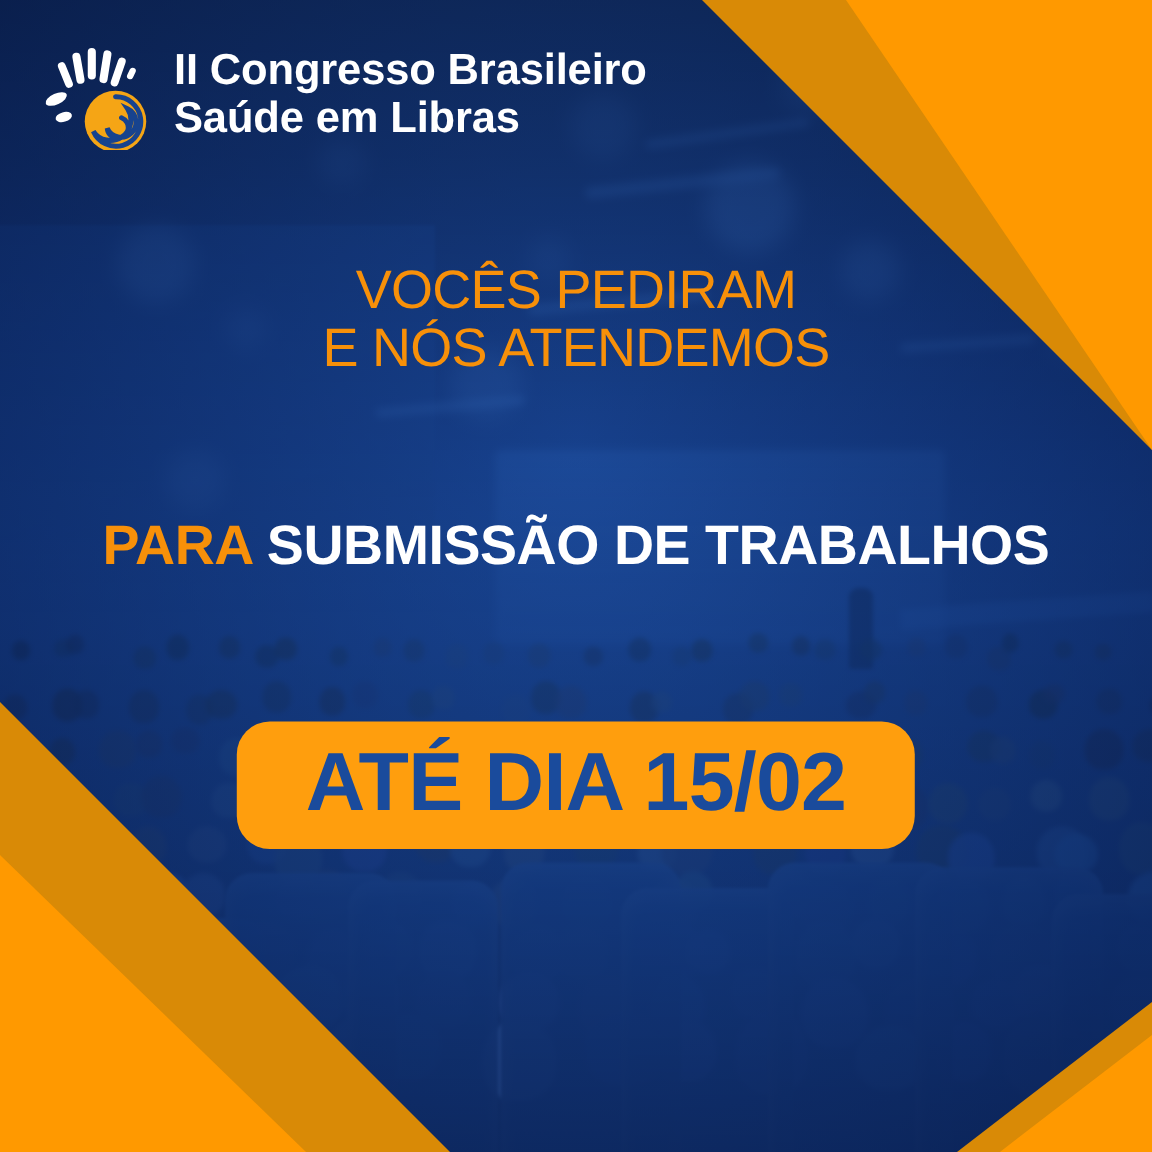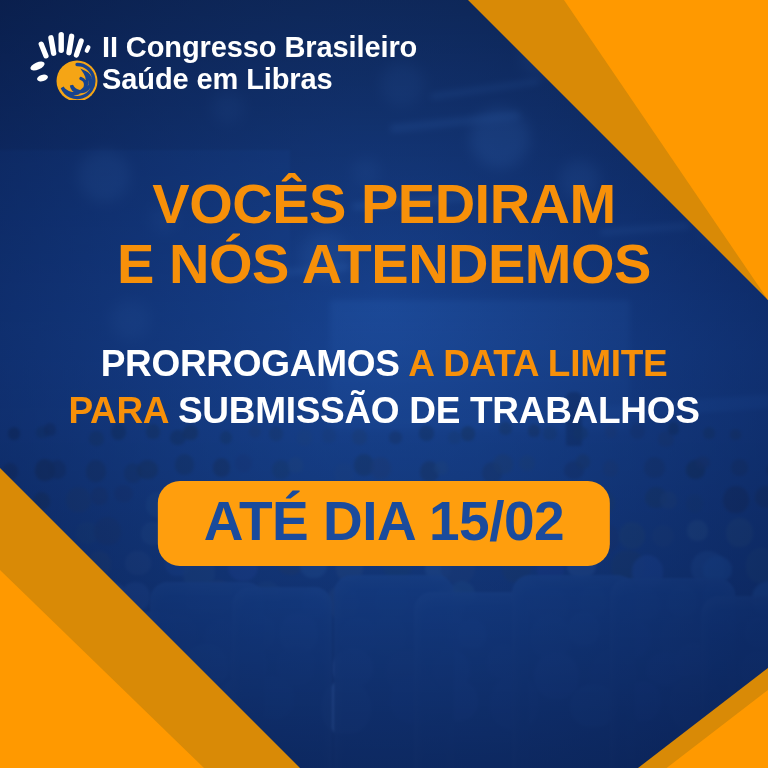--- a/index.html
+++ b/index.html
@@ -97,30 +97,30 @@
   }
   .br-bright{
     position:absolute;right:0;bottom:0;width:130px;height:100px;
     background:#FF9900;
     clip-path:polygon(100% 22%, 100% 100%, 22% 100%);
   }
 
   
   .content{position:absolute;inset:0;}
 
-  .logo{position:absolute;left:28px;top:26px;display:flex;align-items:center;}
+  .logo{position:absolute;left:28px;top:26px;display:flex;align-items:center;gap:14px;}
   .logo-mark{position:relative;width:74px;height:74px;flex:0 0 74px;}
   .logo-text{display:flex;flex-direction:column;line-height:1.12;}
   .logo-line{
     color:#ffffff;font-size:29px;font-weight:700;letter-spacing:-.1px;white-space:nowrap;
   }
 
   .headline{
     position:absolute;left:0;right:0;top:174px;text-align:center;
-    color:#F79009;font-weight:700;font-size:56px;line-height:1.07;
+    color:#F79009;font-weight:400;font-size:36px;line-height:1.07;
     letter-spacing:-.5px;
   }
   .headline .l2{display:block;}
 
   .subhead{
     position:absolute;left:0;right:0;top:340px;text-align:center;
     font-weight:700;font-size:37px;line-height:1.28;letter-spacing:-.3px;
     color:#ffffff;
   }
   .hi{color:#F79009;}
@@ -413,24 +413,20 @@
       </div>
     </div>
 
     <div class="headline">
       <span>VOCÊS PEDIRAM</span>
       <span class="l2">E NÓS ATENDEMOS</span>
     </div>
 
     <div class="subhead">
       <div>
-        <span>PRORROGAMOS</span>
-        <span class="hi">A DATA LIMITE</span>
-      </div>
-      <div>
         <span class="hi">PARA</span>
         <span>SUBMISSÃO DE TRABALHOS</span>
       </div>
     </div>
 
     <div class="badge">
       <div class="badge-text">ATÉ DIA 15/02</div>
     </div>
 
 

